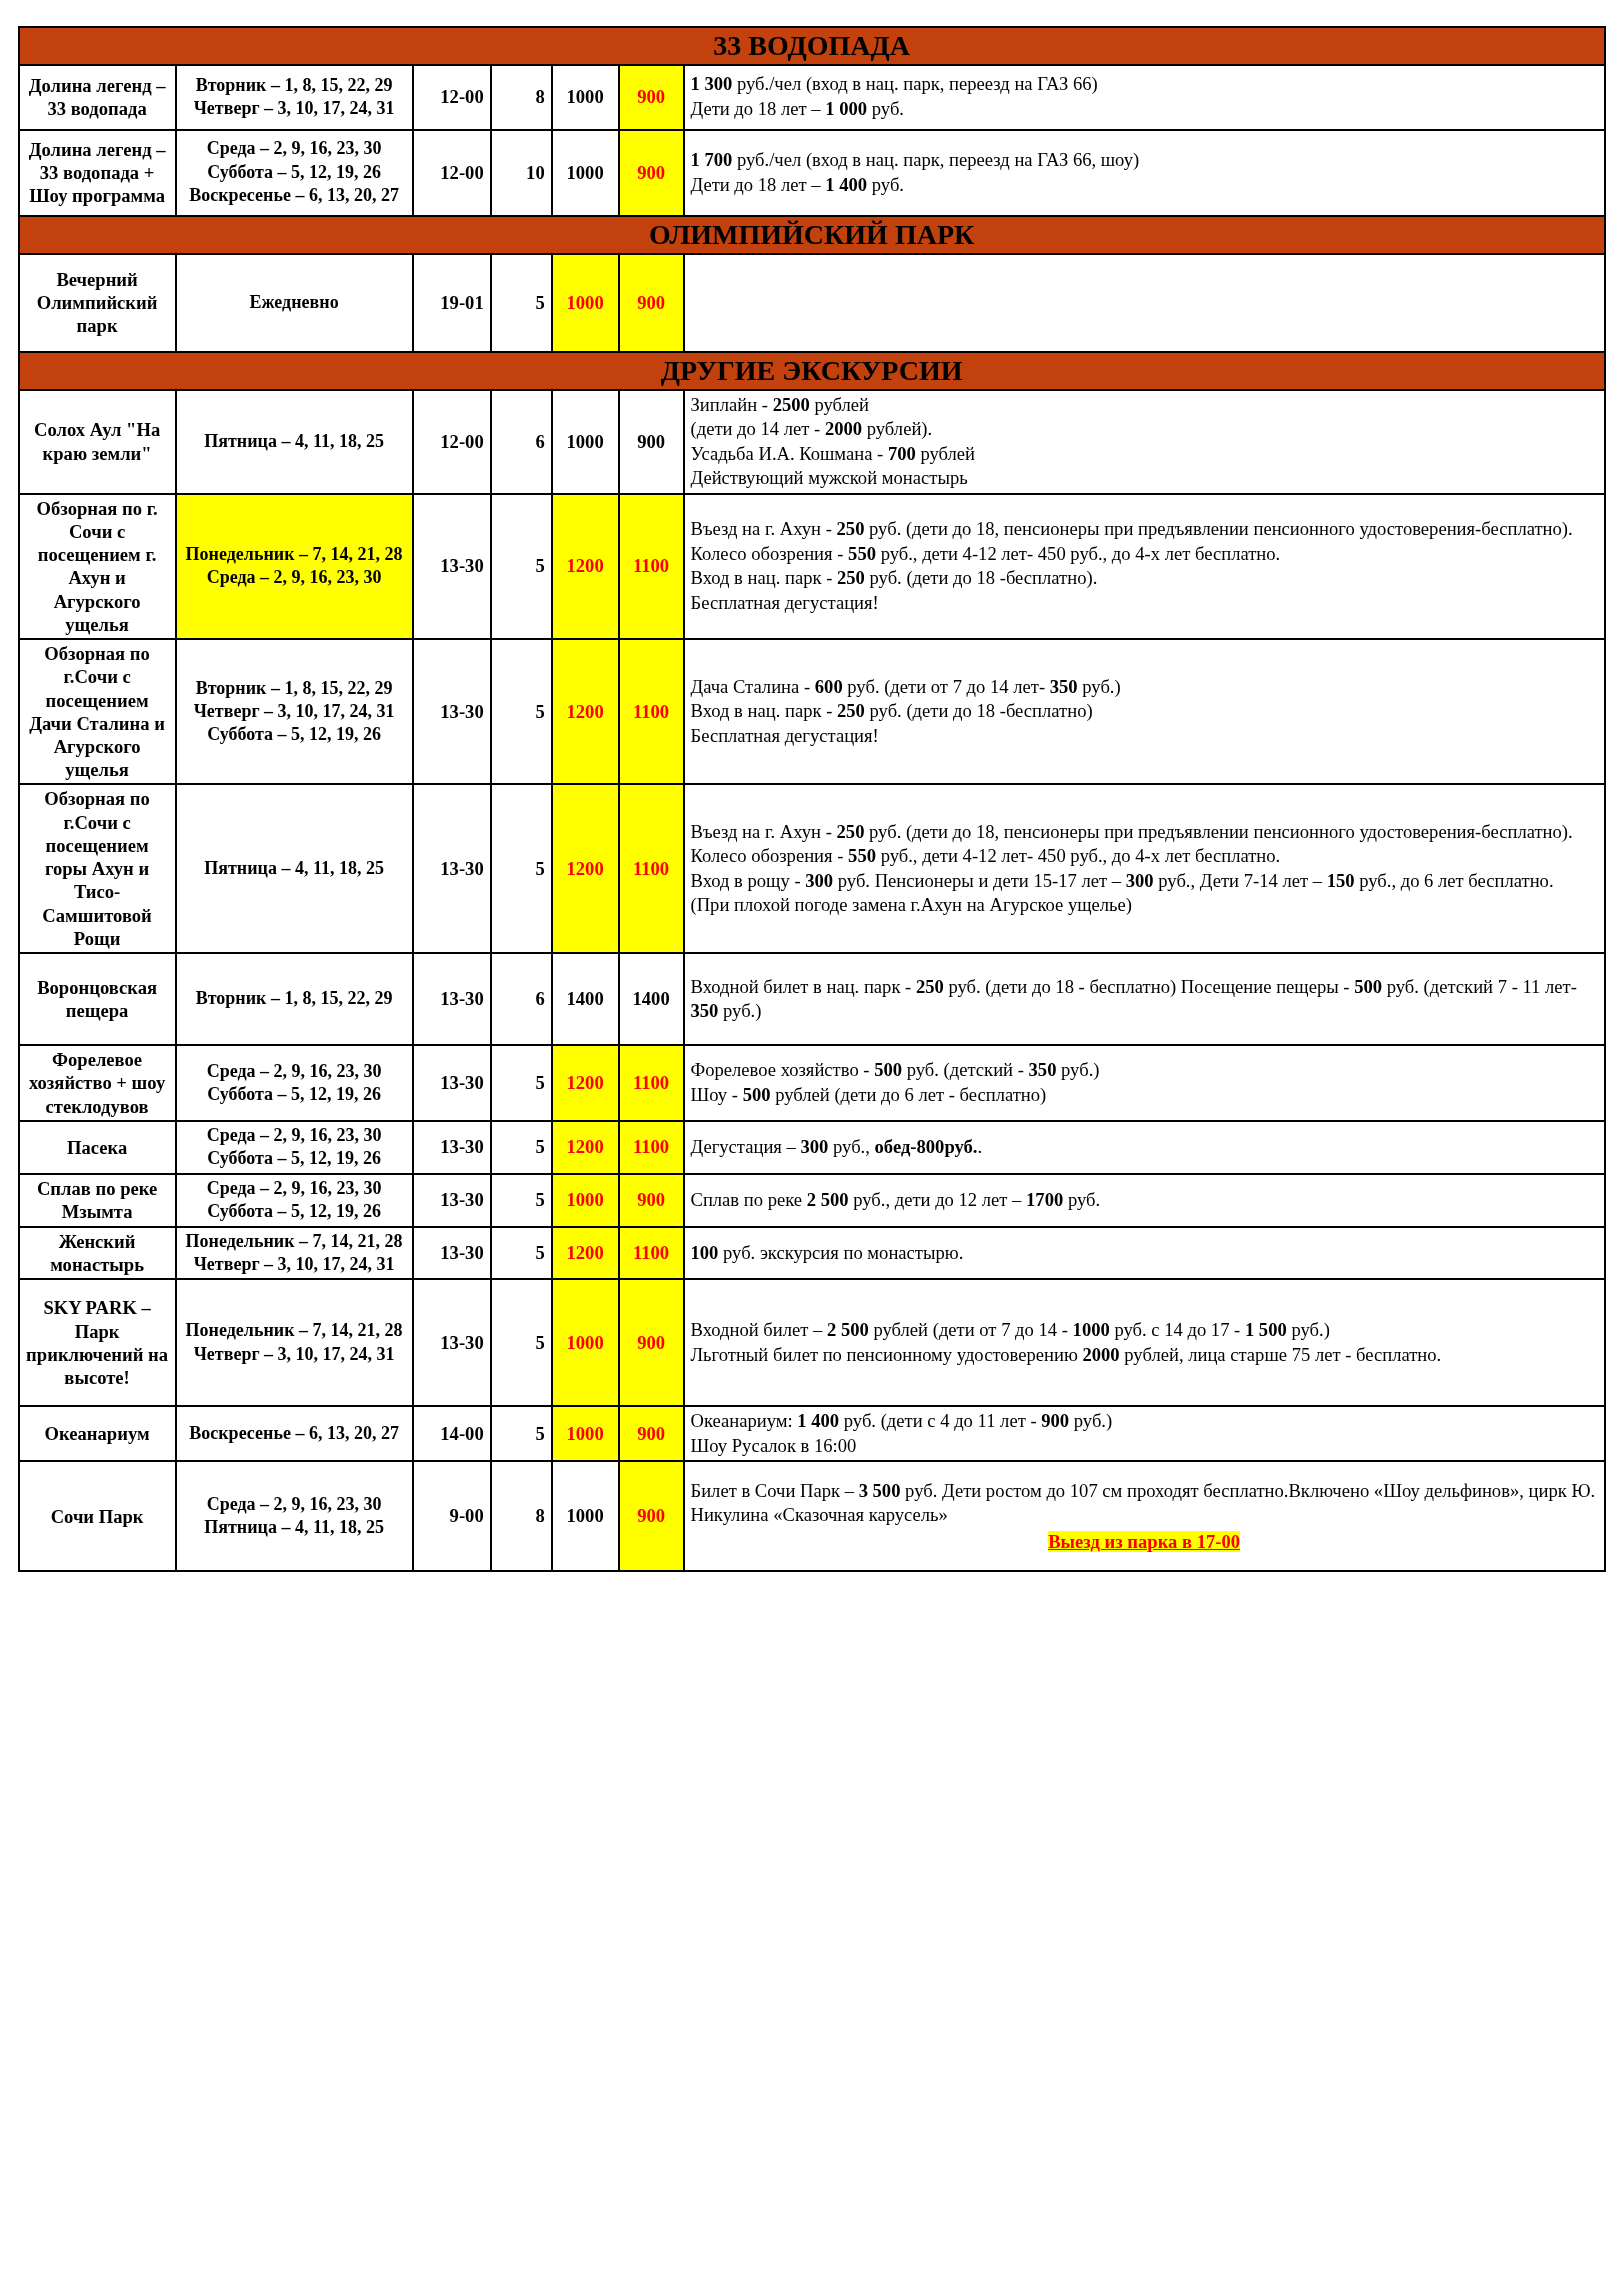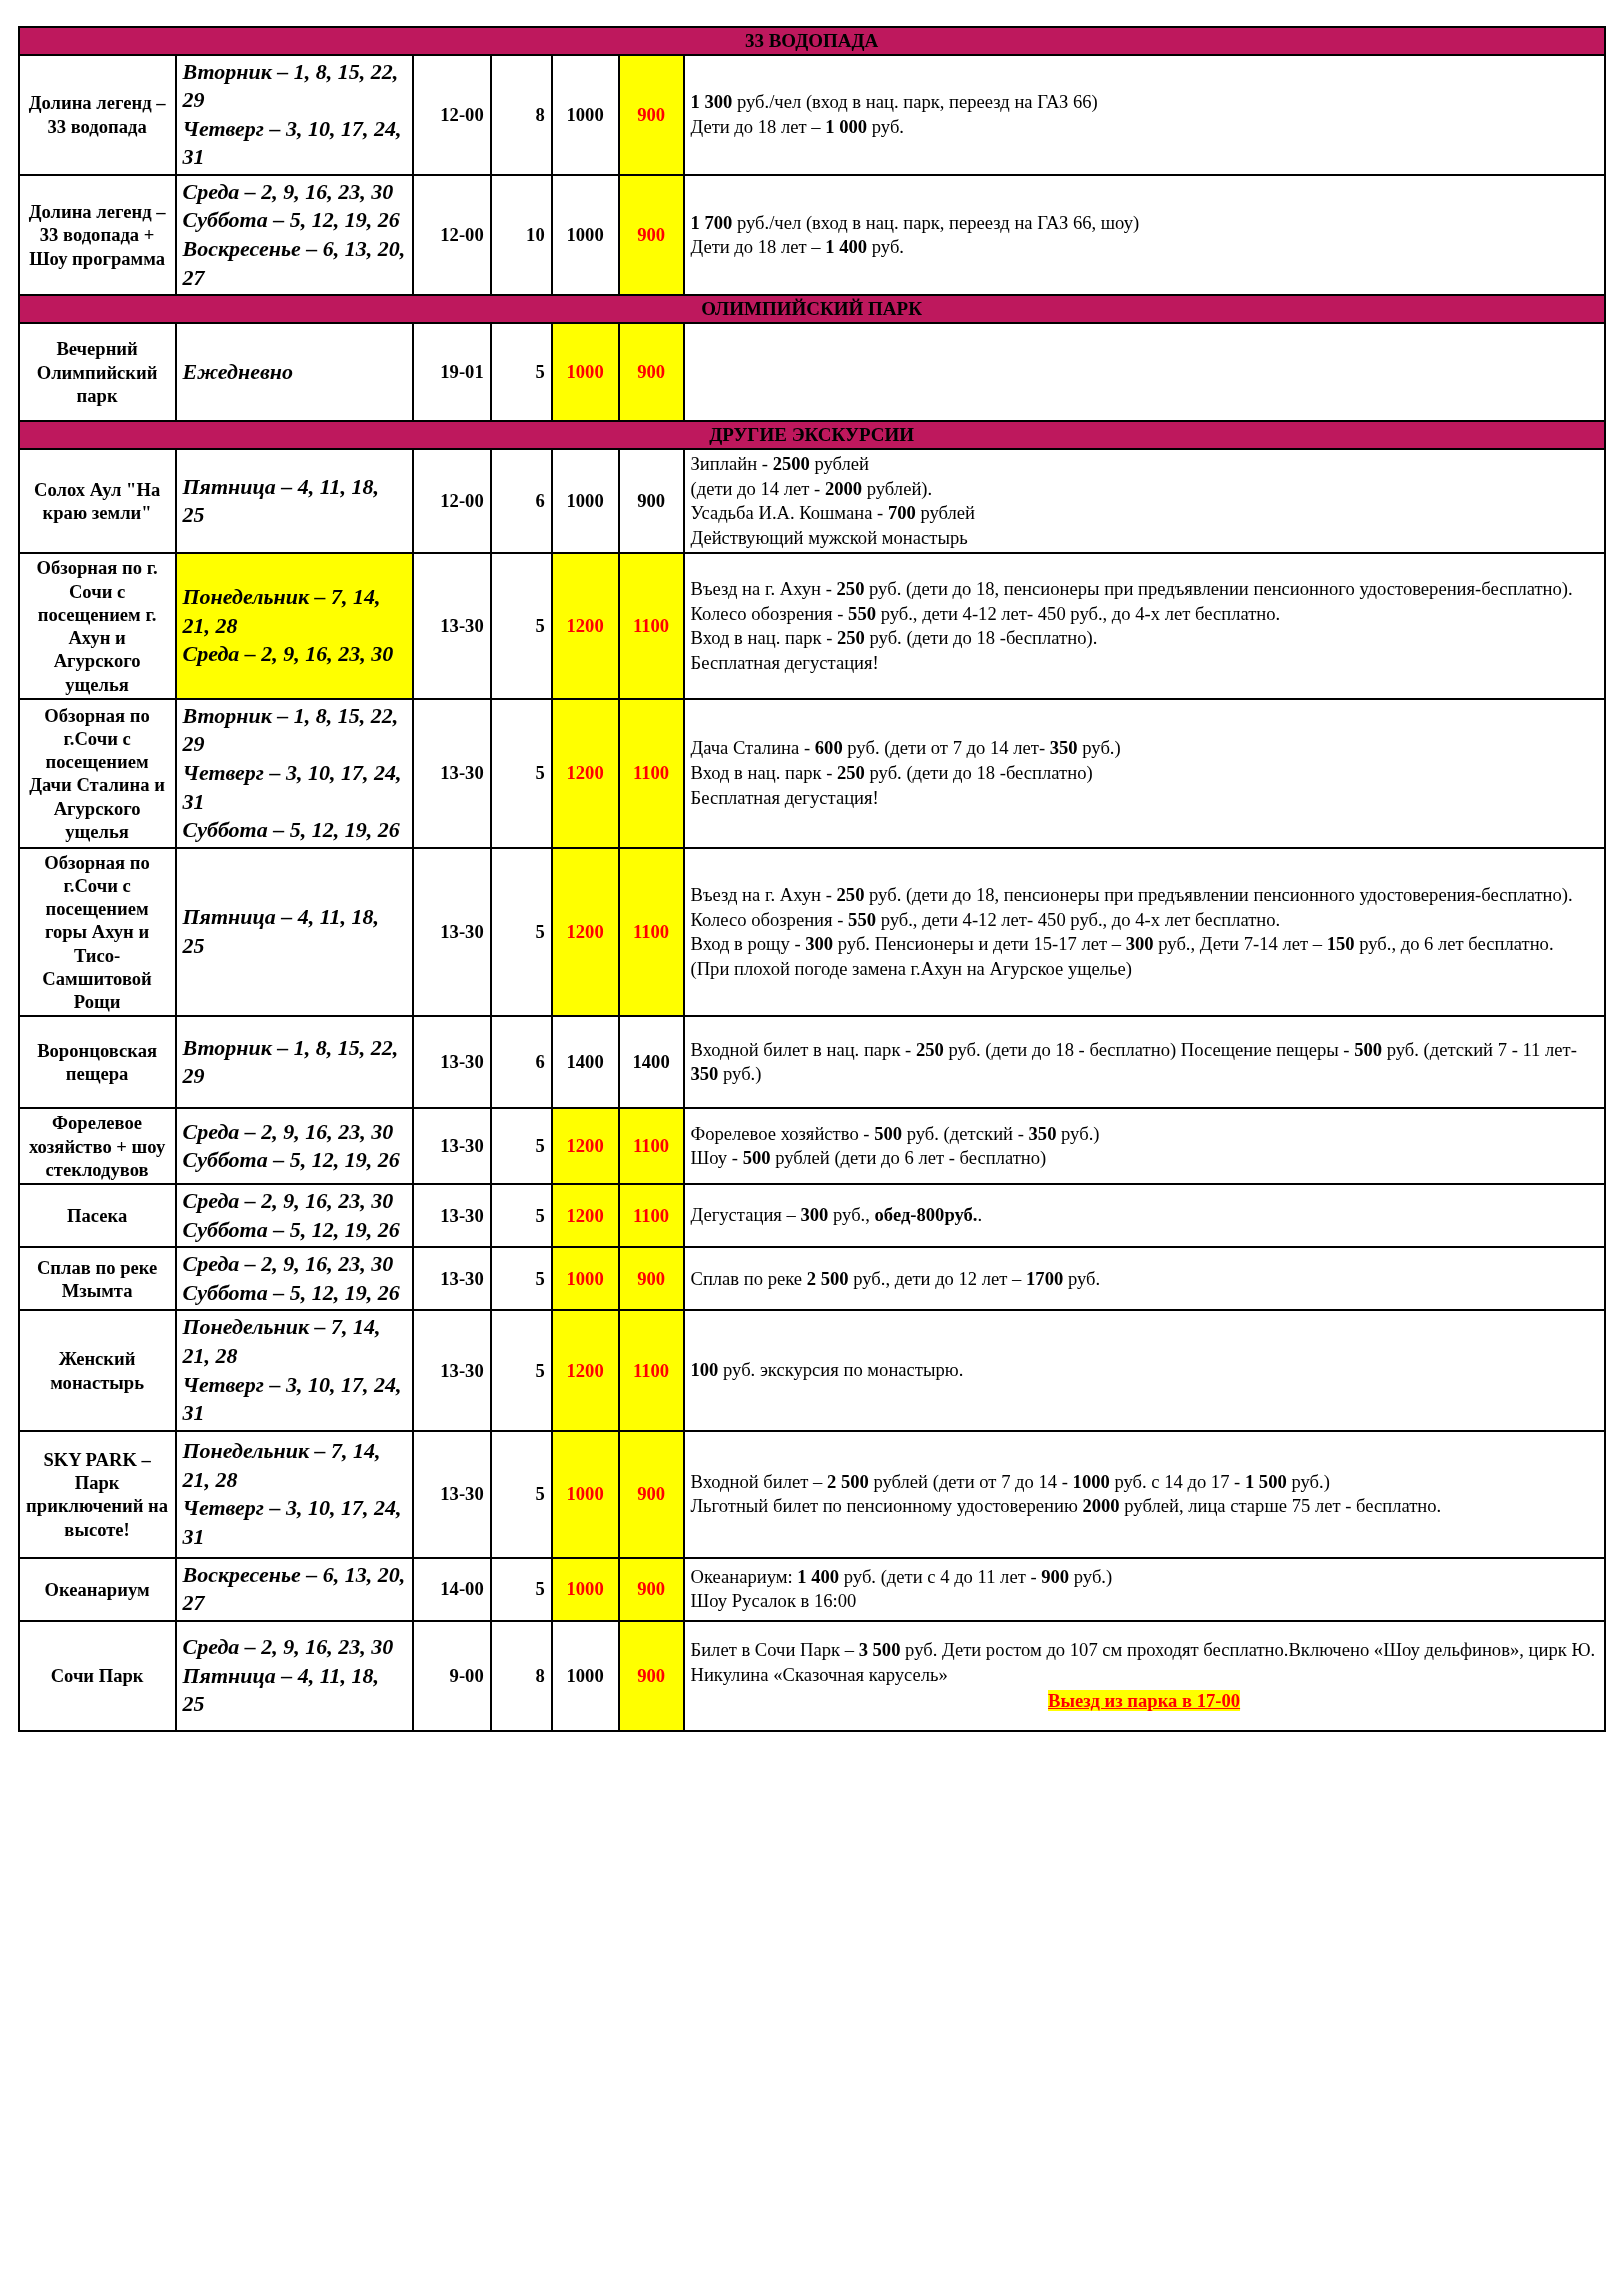--- a/index.html
+++ b/index.html
@@ -11,25 +11,25 @@
     border-collapse:collapse;table-layout:fixed;
     width:1586px;margin:25.5px 17.6px 0 17.6px;
   }
   table.exc td{
     border:2px solid #000;
     padding:2px 5.9px;
     vertical-align:middle;
     overflow:hidden;
   }
   tr.section-header td{
-    text-align:center;font-weight:bold;font-size:19px;padding:2px 3.9px;
-    background:#be185d;
+    text-align:center;font-weight:bold;font-size:28px;padding:2px 3.9px;
+    background:#c2410c;
   }
   td.cell-name{font-weight:bold;text-align:center;font-size:18.6px;line-height:1.25;}
-  td.cell-days{font-weight:bold;font-size:22px;line-height:1.3;font-style:italic;}
+  td.cell-days{font-weight:bold;text-align:center;font-size:18px;line-height:1.3;}
   td.cell-time,td.cell-hours{font-weight:bold;text-align:right;font-size:18.6px;}
   td.cell-price{font-weight:bold;text-align:center;font-size:18.6px;}
   td.hl{background:#ffff00;}
   .price-red{color:#ff0000;}
   td.cell-note{font-size:18.6px;line-height:1.32;padding:2.9px 7.8px;margin-left:38px;}
   td.cell-note b{font-weight:bold;}
   .alert-line{text-align:center;margin-top:2px;}
   .alert-text{
     color:#ff0000;font-weight:bold;text-decoration:underline;background:#ffff00;
   }

